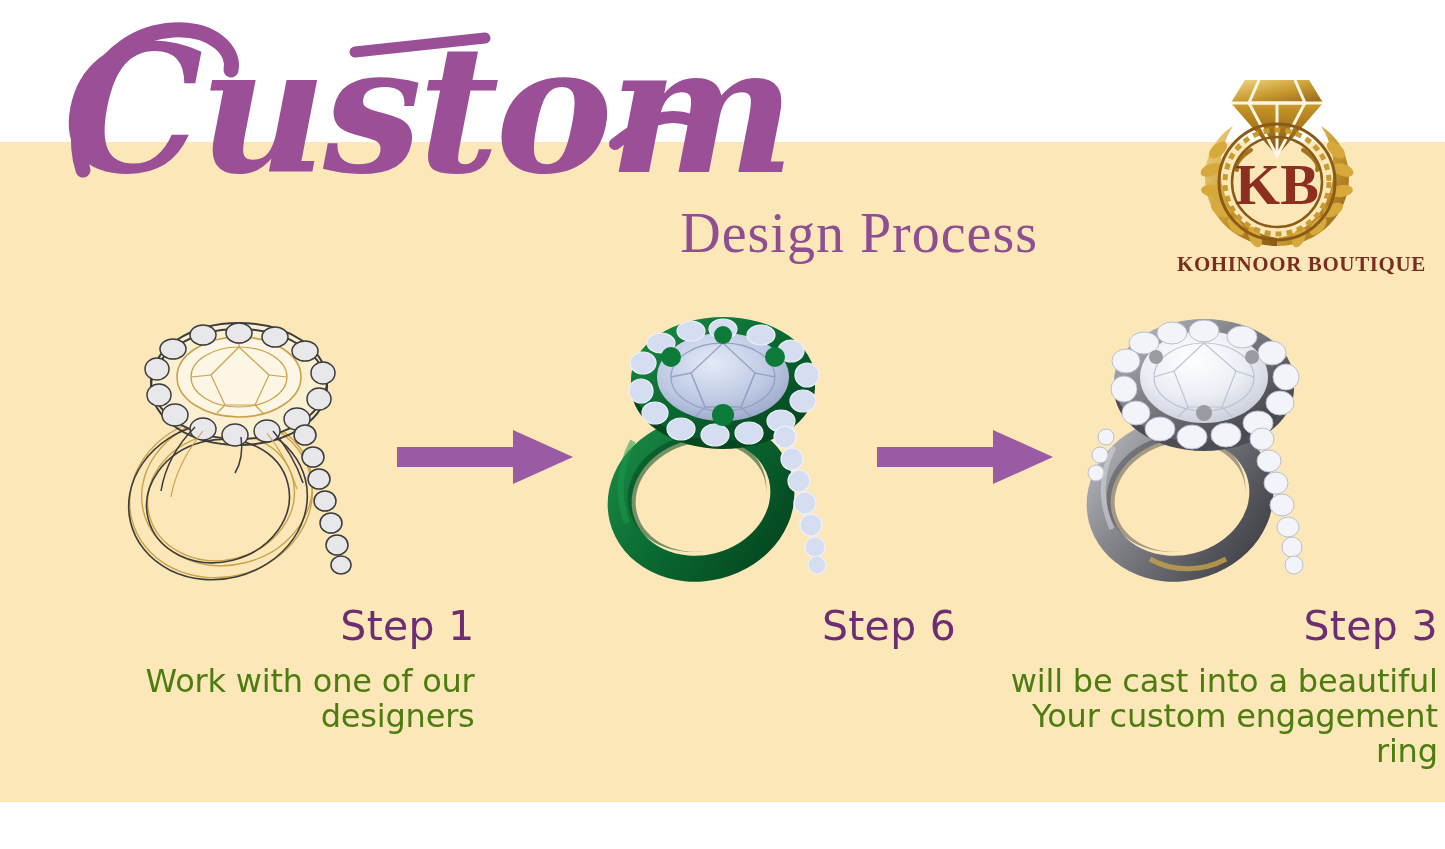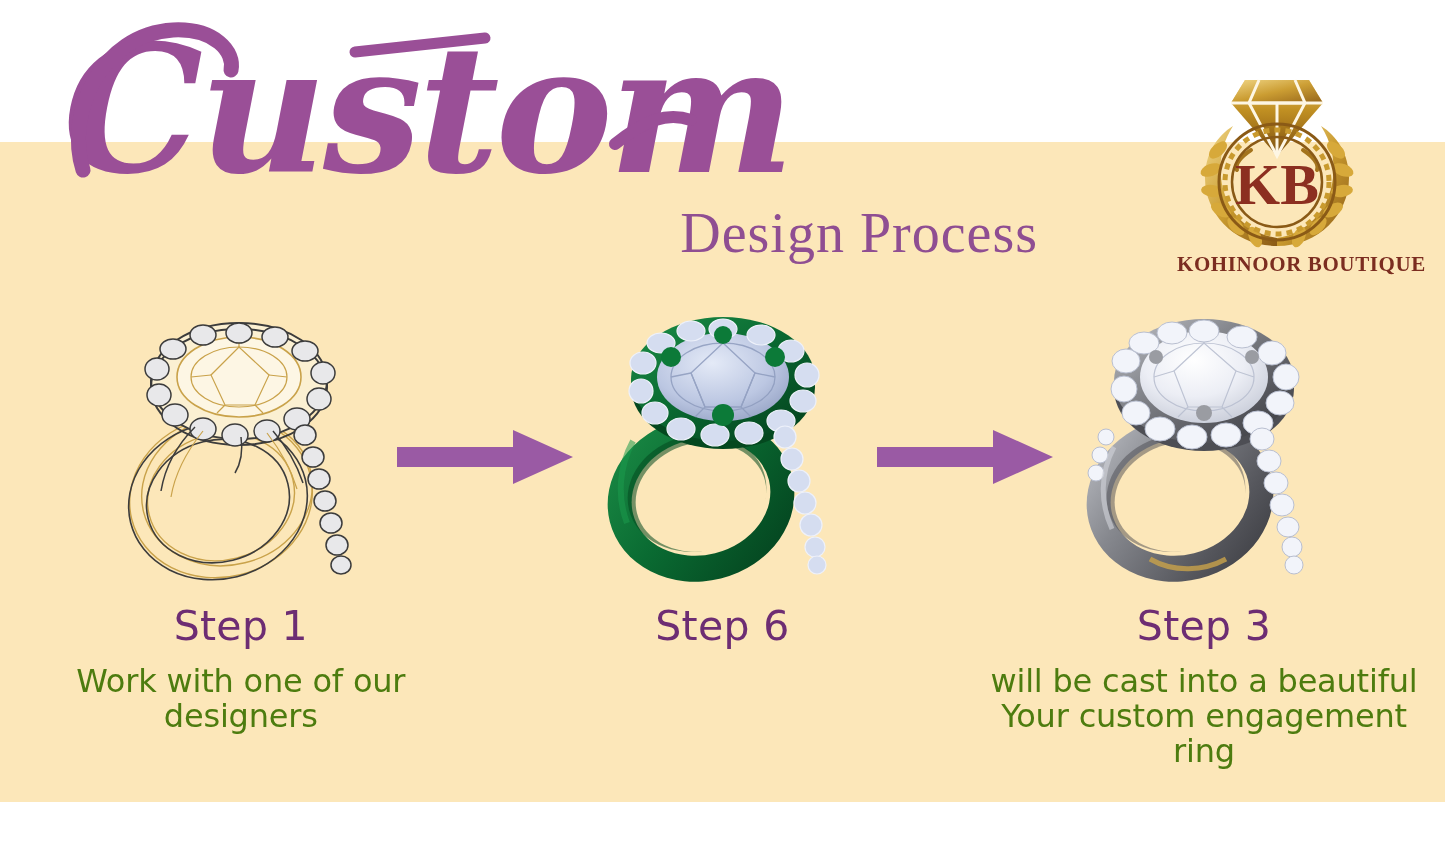--- a/index.html
+++ b/index.html
@@ -122,22 +122,22 @@
   #captions {
     position: absolute;
     left: 0;
     top: 602px;
     width: 1445px;
     display: flex;
     z-index: 3;
   }
   .caption-col {
     width: 481.6px;
-    text-align: center;
-    padding: 0 14px;
+    text-align: right;
+    padding: 0 7px;
   }
   .step-title {
     font-family: "DejaVu Sans", "Liberation Sans", sans-serif;
     font-weight: 400;
     font-size: 41px;
     line-height: 48px;
     color: #6d2d73;
     margin-bottom: 14px;
     letter-spacing: 0.3px;
   }

